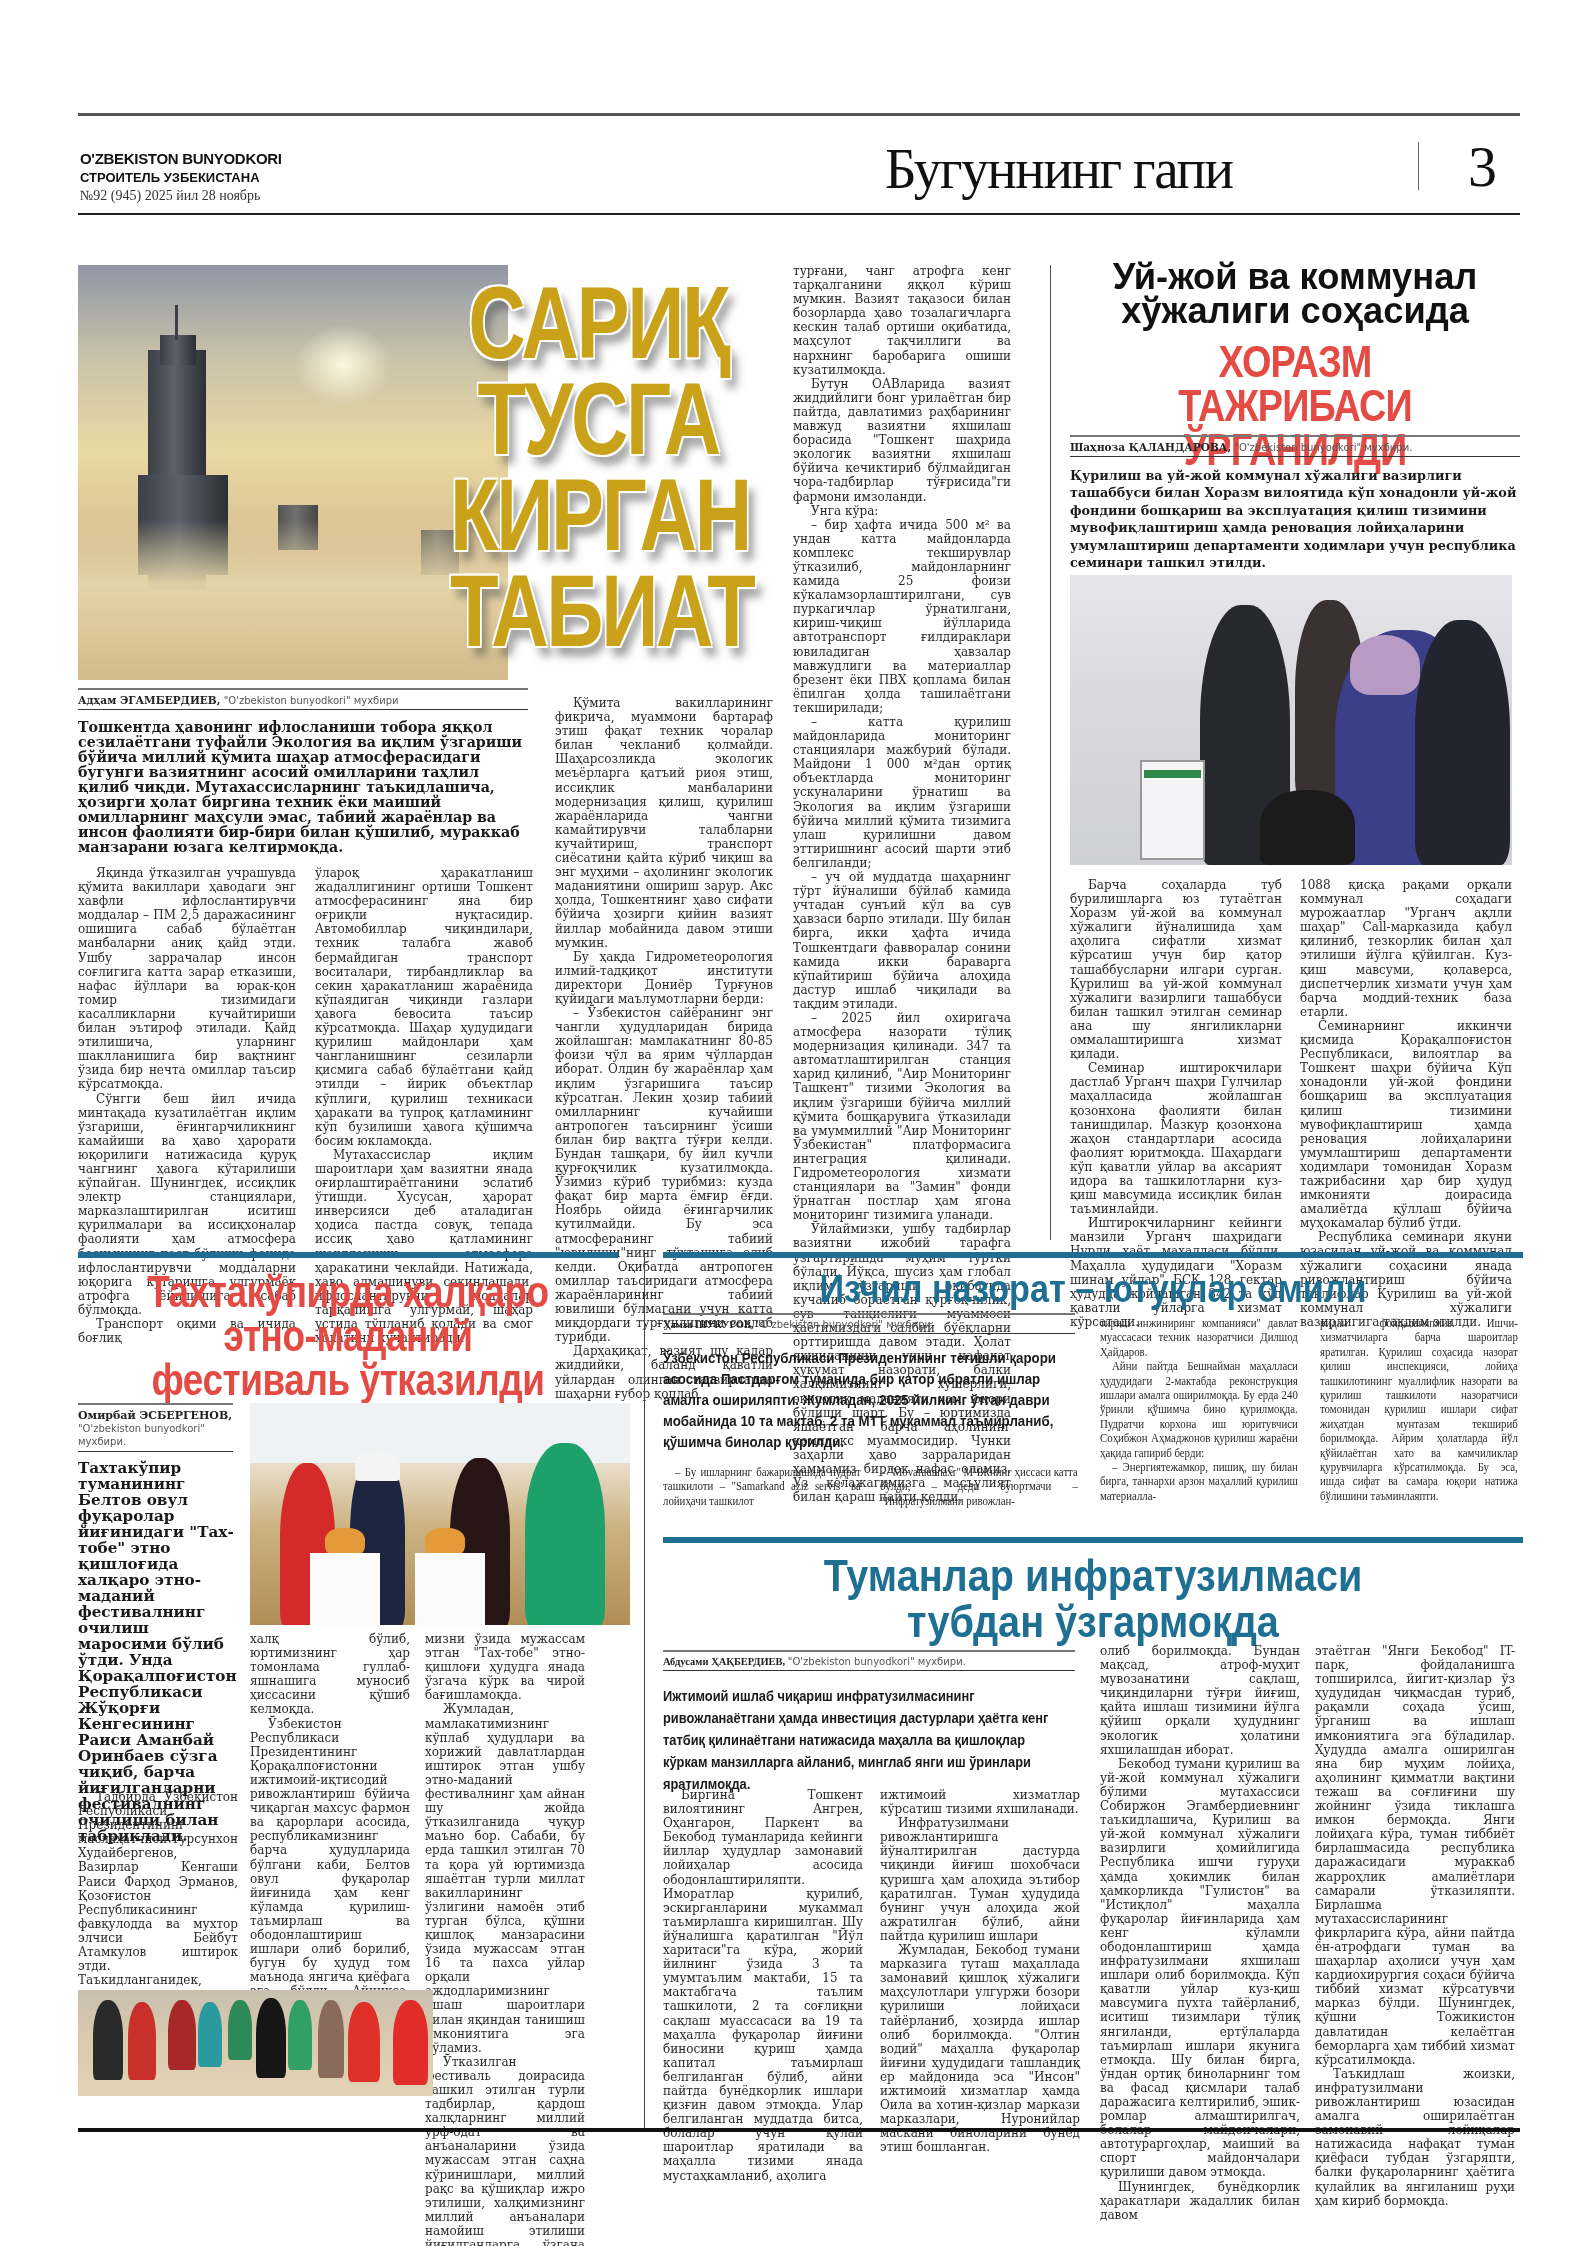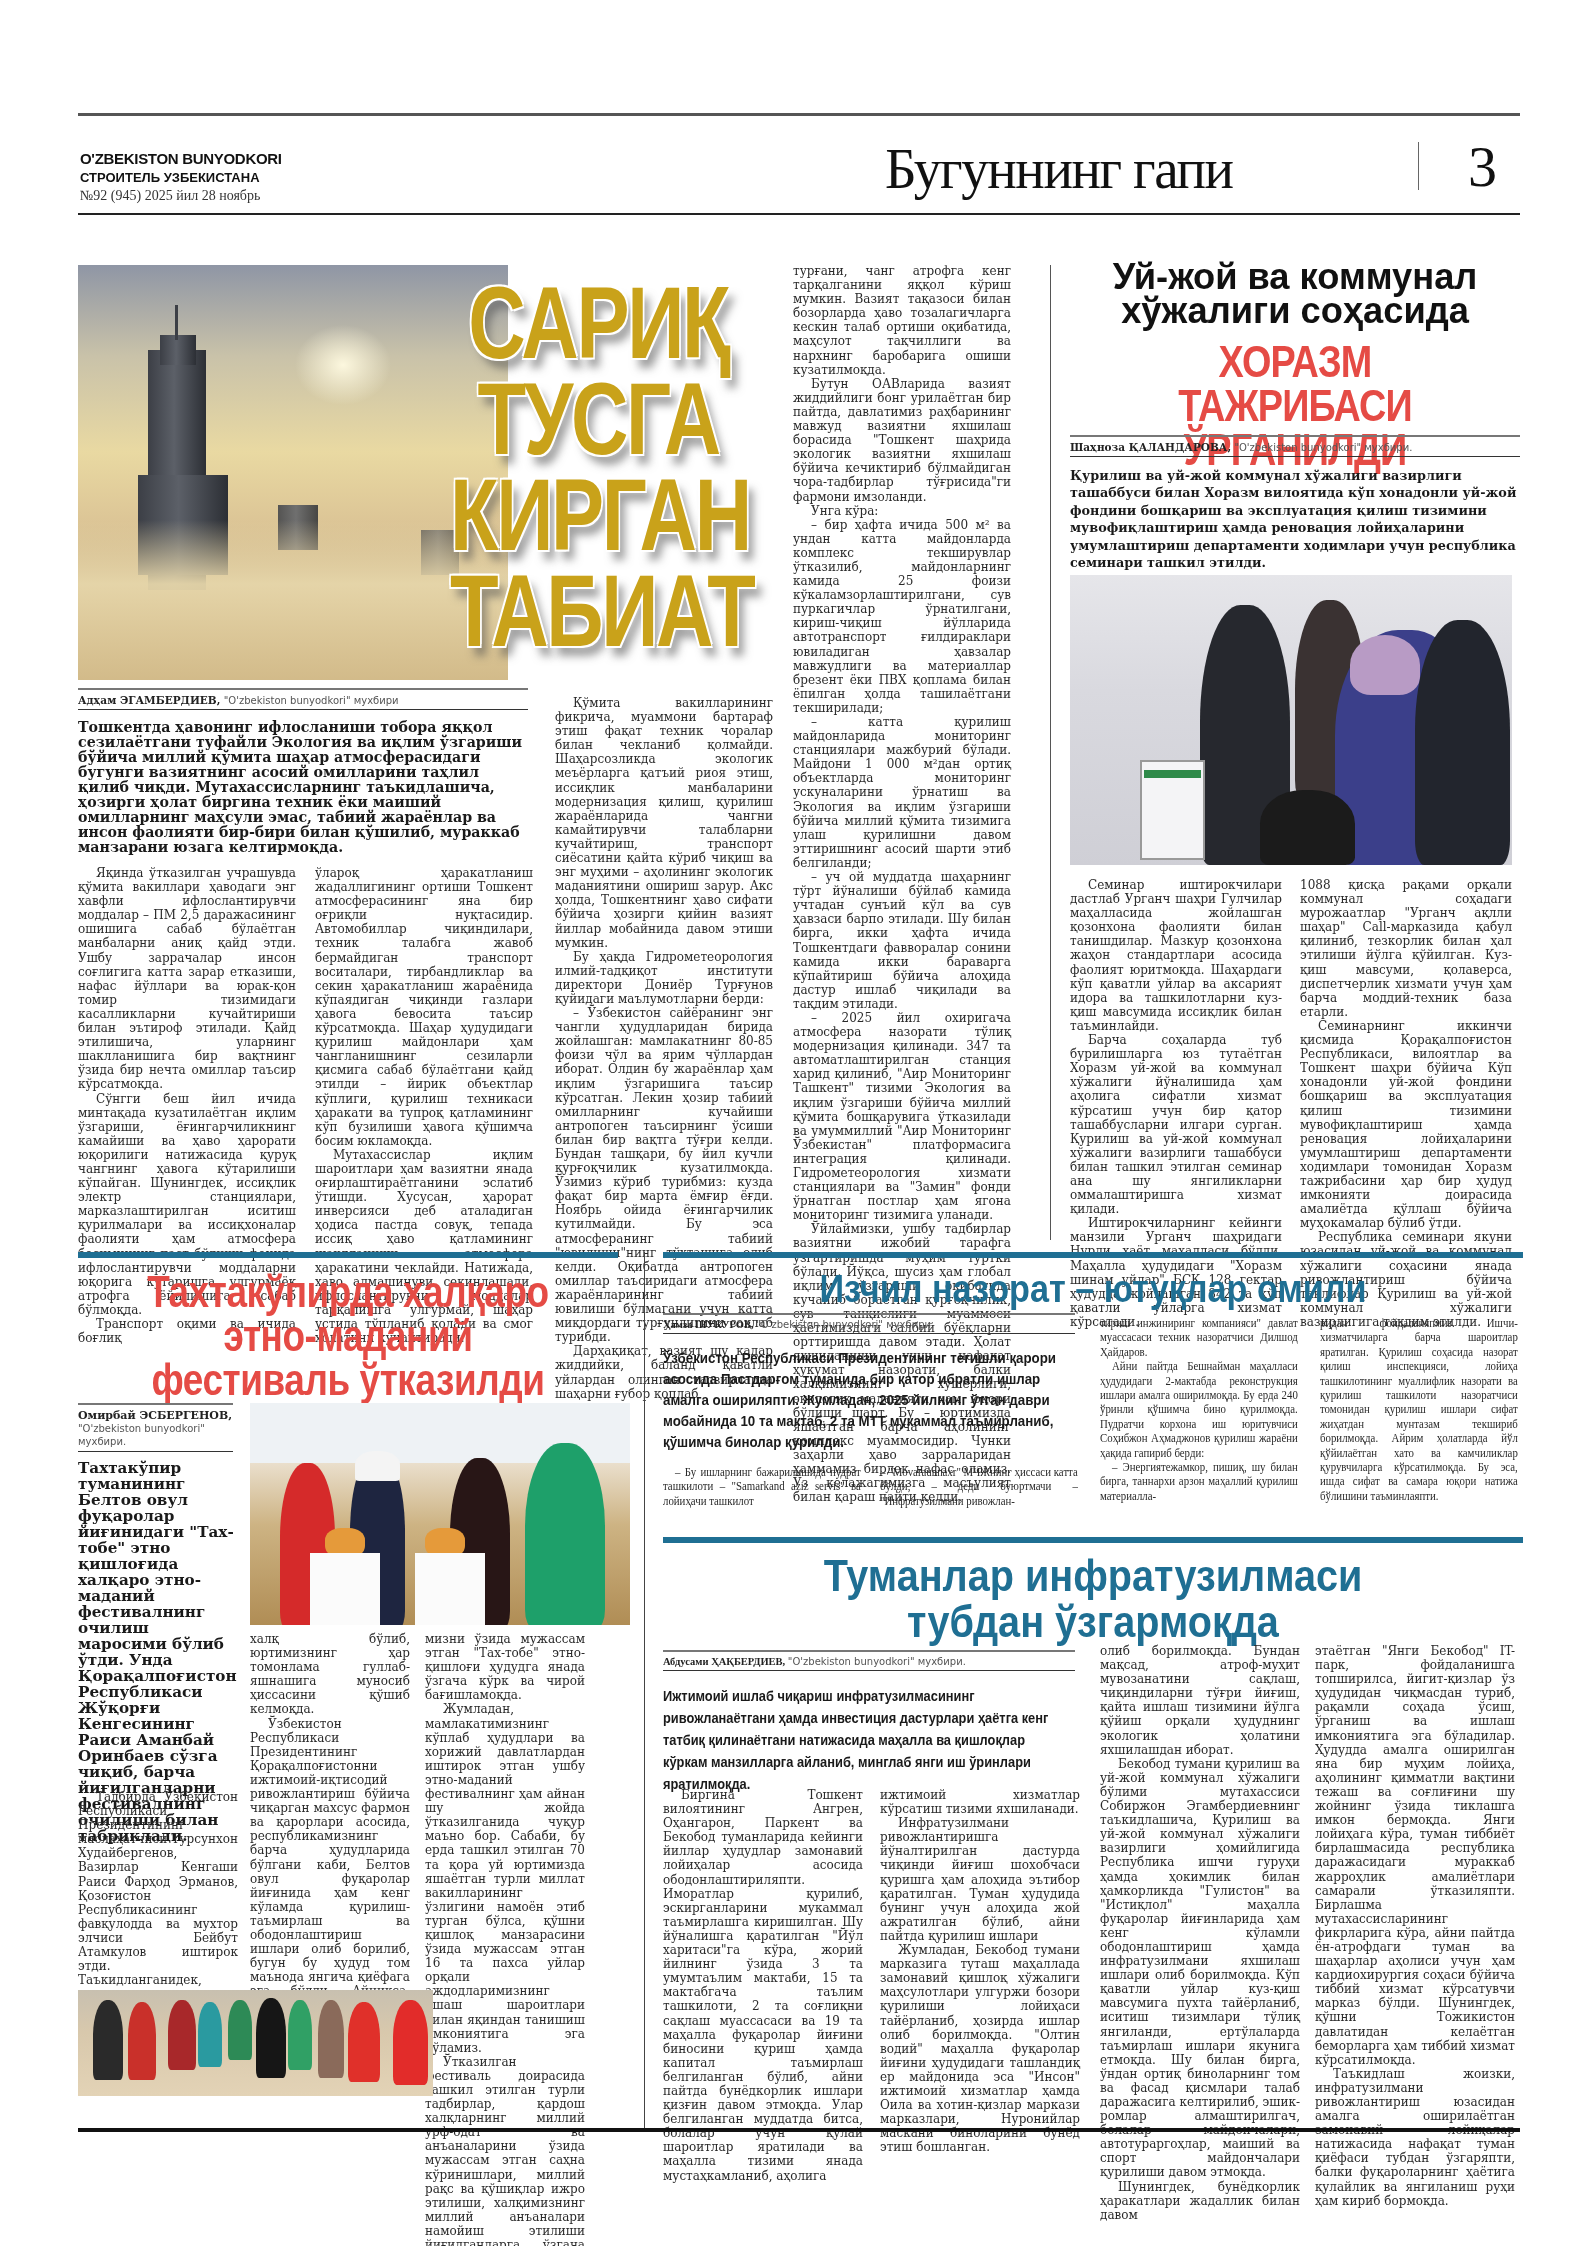--- a/index.html
+++ b/index.html
@@ -162,22 +162,22 @@
   <div class="person" style="left:130px;top:30px;width:90px;height:260px;background:#26282e;"></div>
   <div class="person" style="left:225px;top:25px;width:70px;height:200px;background:#3a3232;"></div>
   <div class="person" style="left:265px;top:55px;width:140px;height:235px;background:#3b3f8a;"></div>
   <div class="person" style="left:280px;top:60px;width:70px;height:60px;background:#b89bc5;border-radius:50% 50% 30% 30%;"></div>
   <div class="person" style="left:345px;top:45px;width:95px;height:245px;background:#22252d;"></div>
   <div style="position:absolute;left:70px;top:185px;width:65px;height:100px;background:#f4f4f6;border:2px solid #999;"></div>
   <div style="position:absolute;left:74px;top:195px;width:57px;height:8px;background:#2f8a4a;"></div>
   <div class="person" style="left:190px;top:215px;width:95px;height:75px;background:#1b1b1b;"></div>
 </div>
 <div class="abs body-text art2-c1">
+  <p>Барча соҳаларда туб бурилишларга юз тутаётган Хоразм уй-жой ва коммунал хўжалиги йўналишида ҳам аҳолига сифатли хизмат кўрсатиш учун бир қатор ташаббусларни илгари сурган. Қурилиш ва уй-жой коммунал хўжалиги вазирлиги ташаббуси билан ташкил этилган семинар ана шу янгиликларни оммалаштиришга хизмат қилади.</p>
   <p>Семинар иштирокчилари дастлаб Урганч шаҳри Гулчилар маҳалласида жойлашган қозонхона фаолияти билан танишдилар. Мазкур қозонхона жаҳон стандартлари асосида фаолият юритмоқда. Шаҳардаги кўп қаватли уйлар ва аксарият идора ва ташкилотларни куз-қиш мавсумида иссиқлик билан таъминлайди.</p>
-  <p>Барча соҳаларда туб бурилишларга юз тутаётган Хоразм уй-жой ва коммунал хўжалиги йўналишида ҳам аҳолига сифатли хизмат кўрсатиш учун бир қатор ташаббусларни илгари сурган. Қурилиш ва уй-жой коммунал хўжалиги вазирлиги ташаббуси билан ташкил этилган семинар ана шу янгиликларни оммалаштиришга хизмат қилади.</p>
   <p>Иштирокчиларнинг кейинги манзили Урганч шаҳридаги Нурли ҳаёт маҳалласи бўлди. Маҳалла ҳудудидаги "Хоразм шинам уйлар" БСК 128 гектар ҳудудда жойлашган 842 та кўп қаватли уйларга хизмат кўрсатади.</p>
 </div>
 <div class="abs body-text art2-c2">
   <p style="text-indent:0">1088 қисқа рақами орқали коммунал соҳадаги мурожаатлар "Урганч ақлли шаҳар" Call-марказида қабул қилиниб, тезкорлик билан ҳал этилиши йўлга қўйилган. Куз-қиш мавсуми, қолаверса, диспетчерлик хизмати учун ҳам барча моддий-техник база етарли.</p>
   <p>Семинарнинг иккинчи қисмида Қорақалпоғистон Республикаси, вилоятлар ва Тошкент шаҳри бўйича Кўп хонадонли уй-жой фондини бошқариш ва эксплуатация қилиш тизимини мувофиқлаштириш ҳамда реновация лойиҳаларини умумлаштириш департаменти ходимлари томонидан Хоразм тажрибасини ҳар бир ҳудуд имконияти доирасида амалиётда қўллаш бўйича муҳокамалар бўлиб ўтди.</p>
   <p>Республика семинари якуни юзасидан уй-жой ва коммунал хўжалиги соҳасини янада ривожлантириш бўйича таклифлар Қурилиш ва уй-жой коммунал хўжалиги вазирлигига тақдим этилди.</p>
 </div>
 
 <div class="abs blue-bar art3-bar"></div>
 <div class="abs art3-title">Тахтакўпирда халқаро этно-маданий фестиваль ўтказилди</div>

